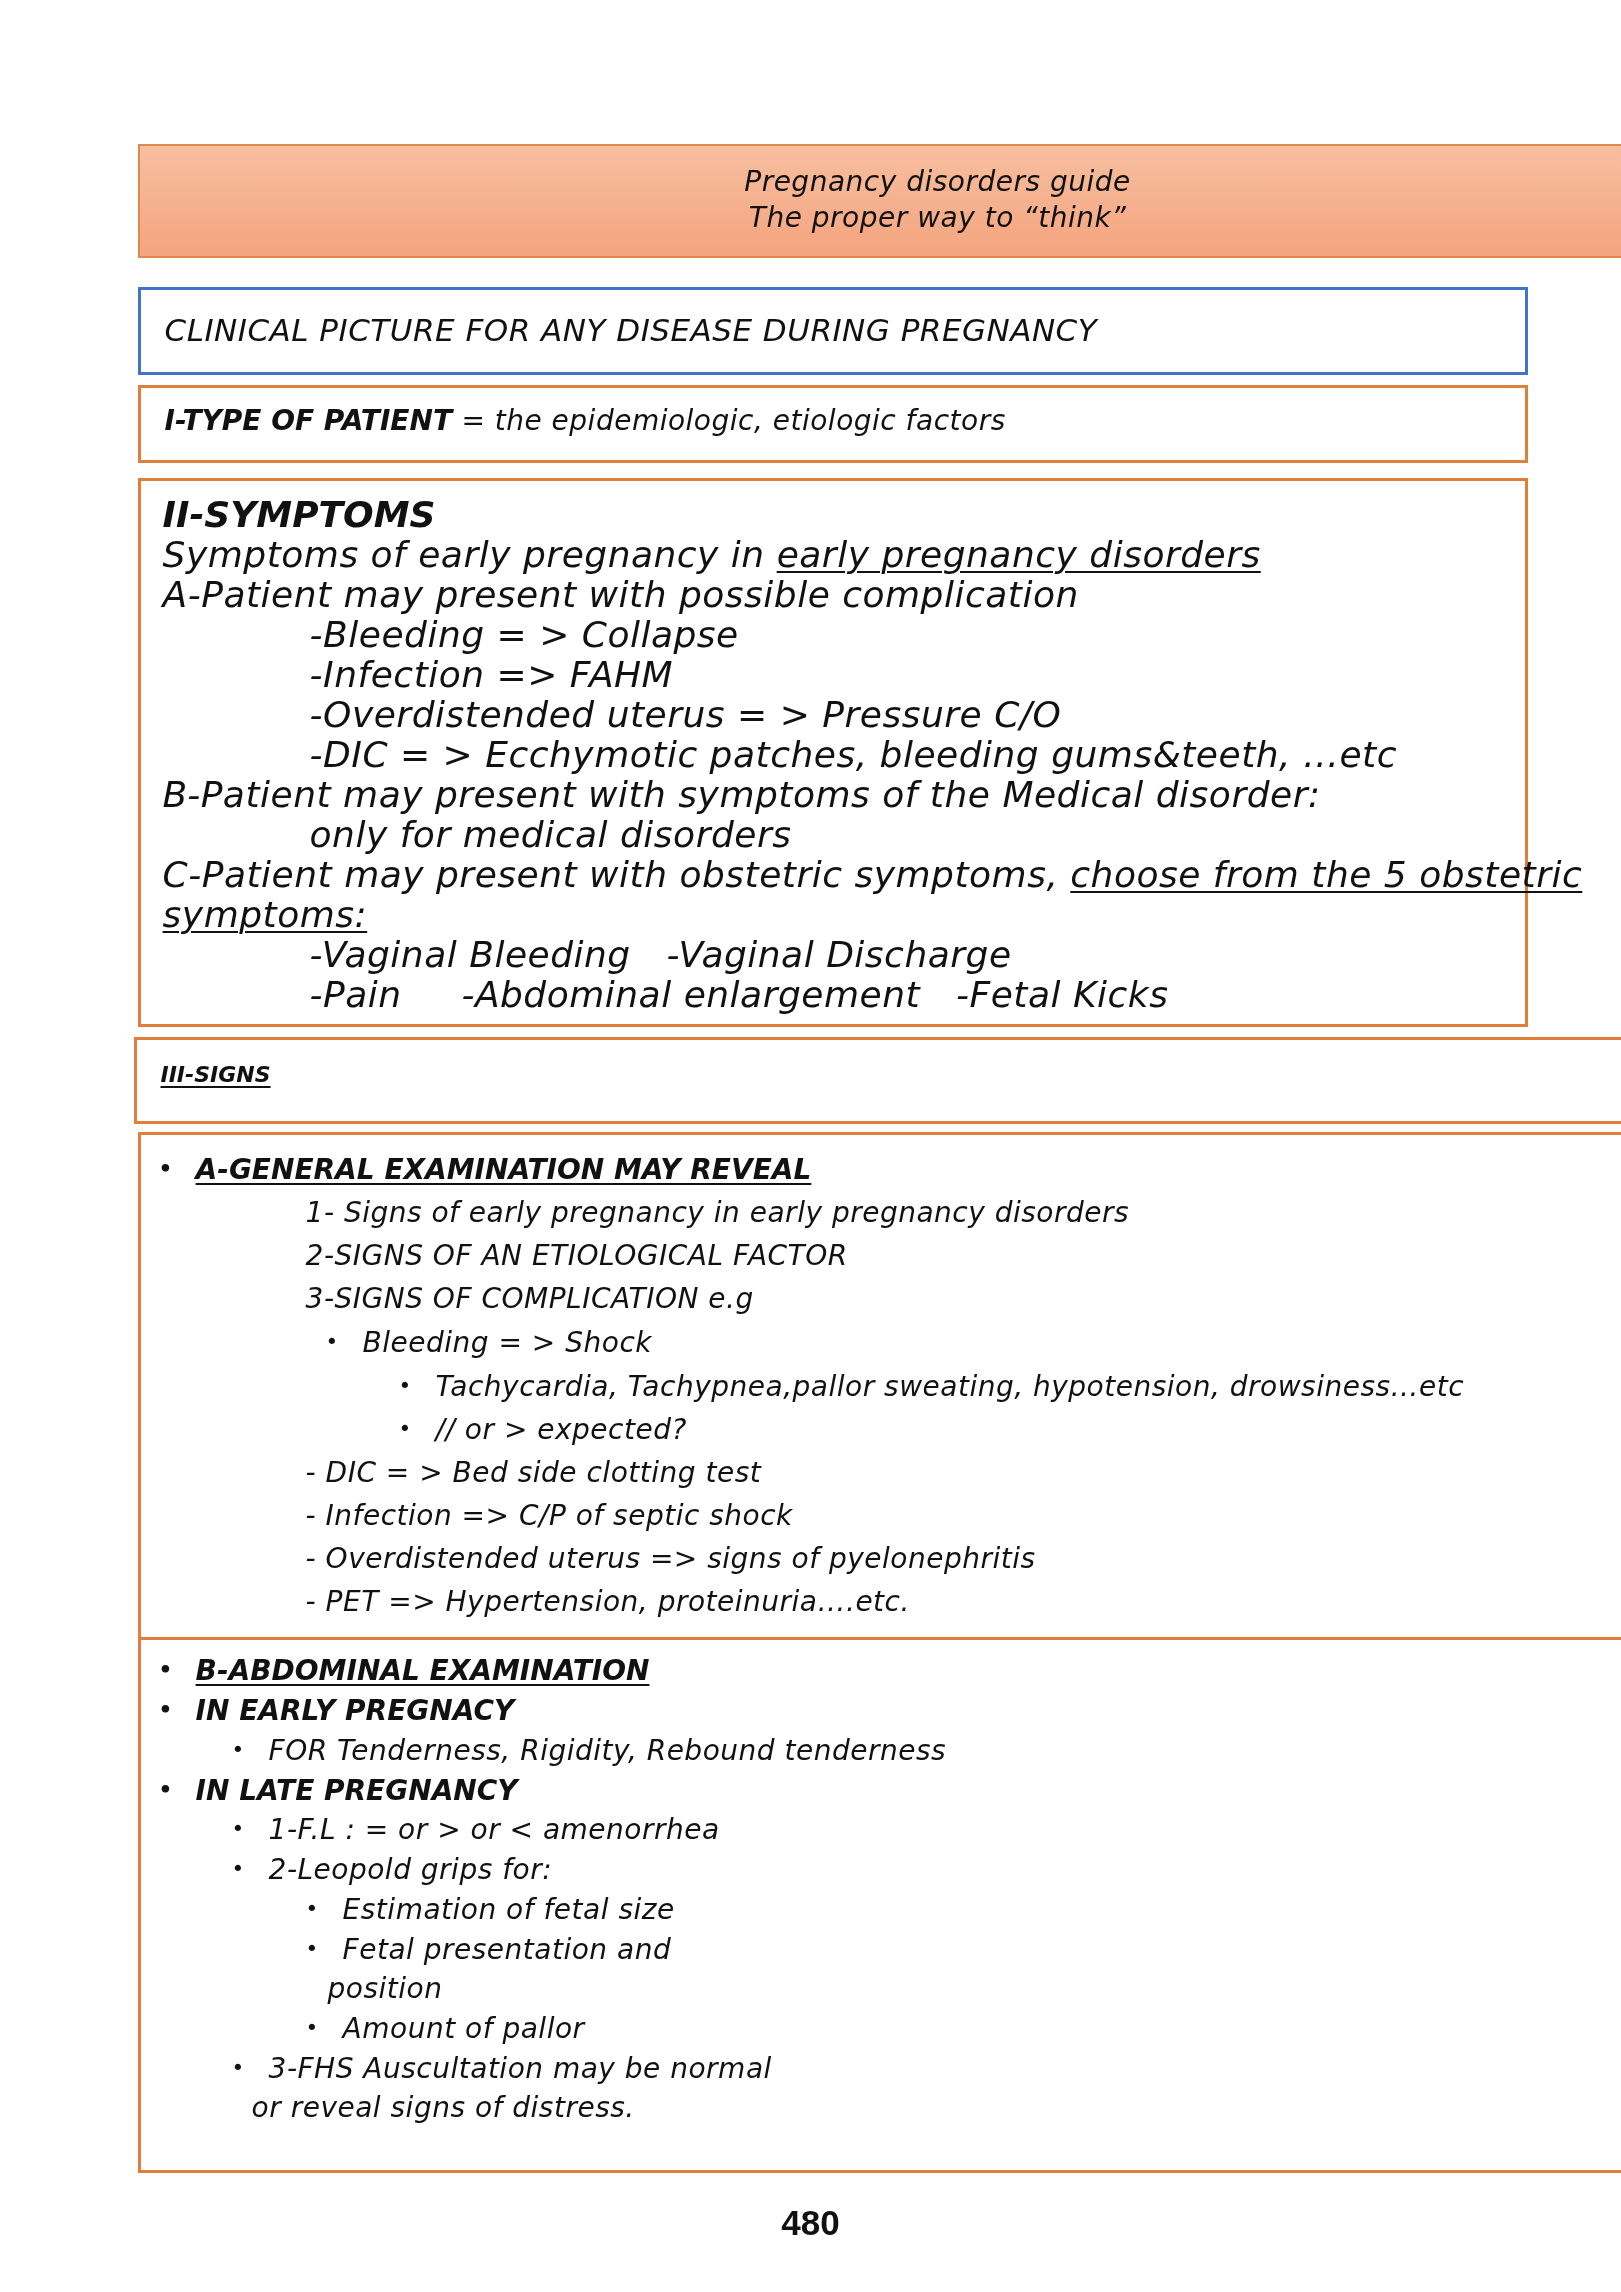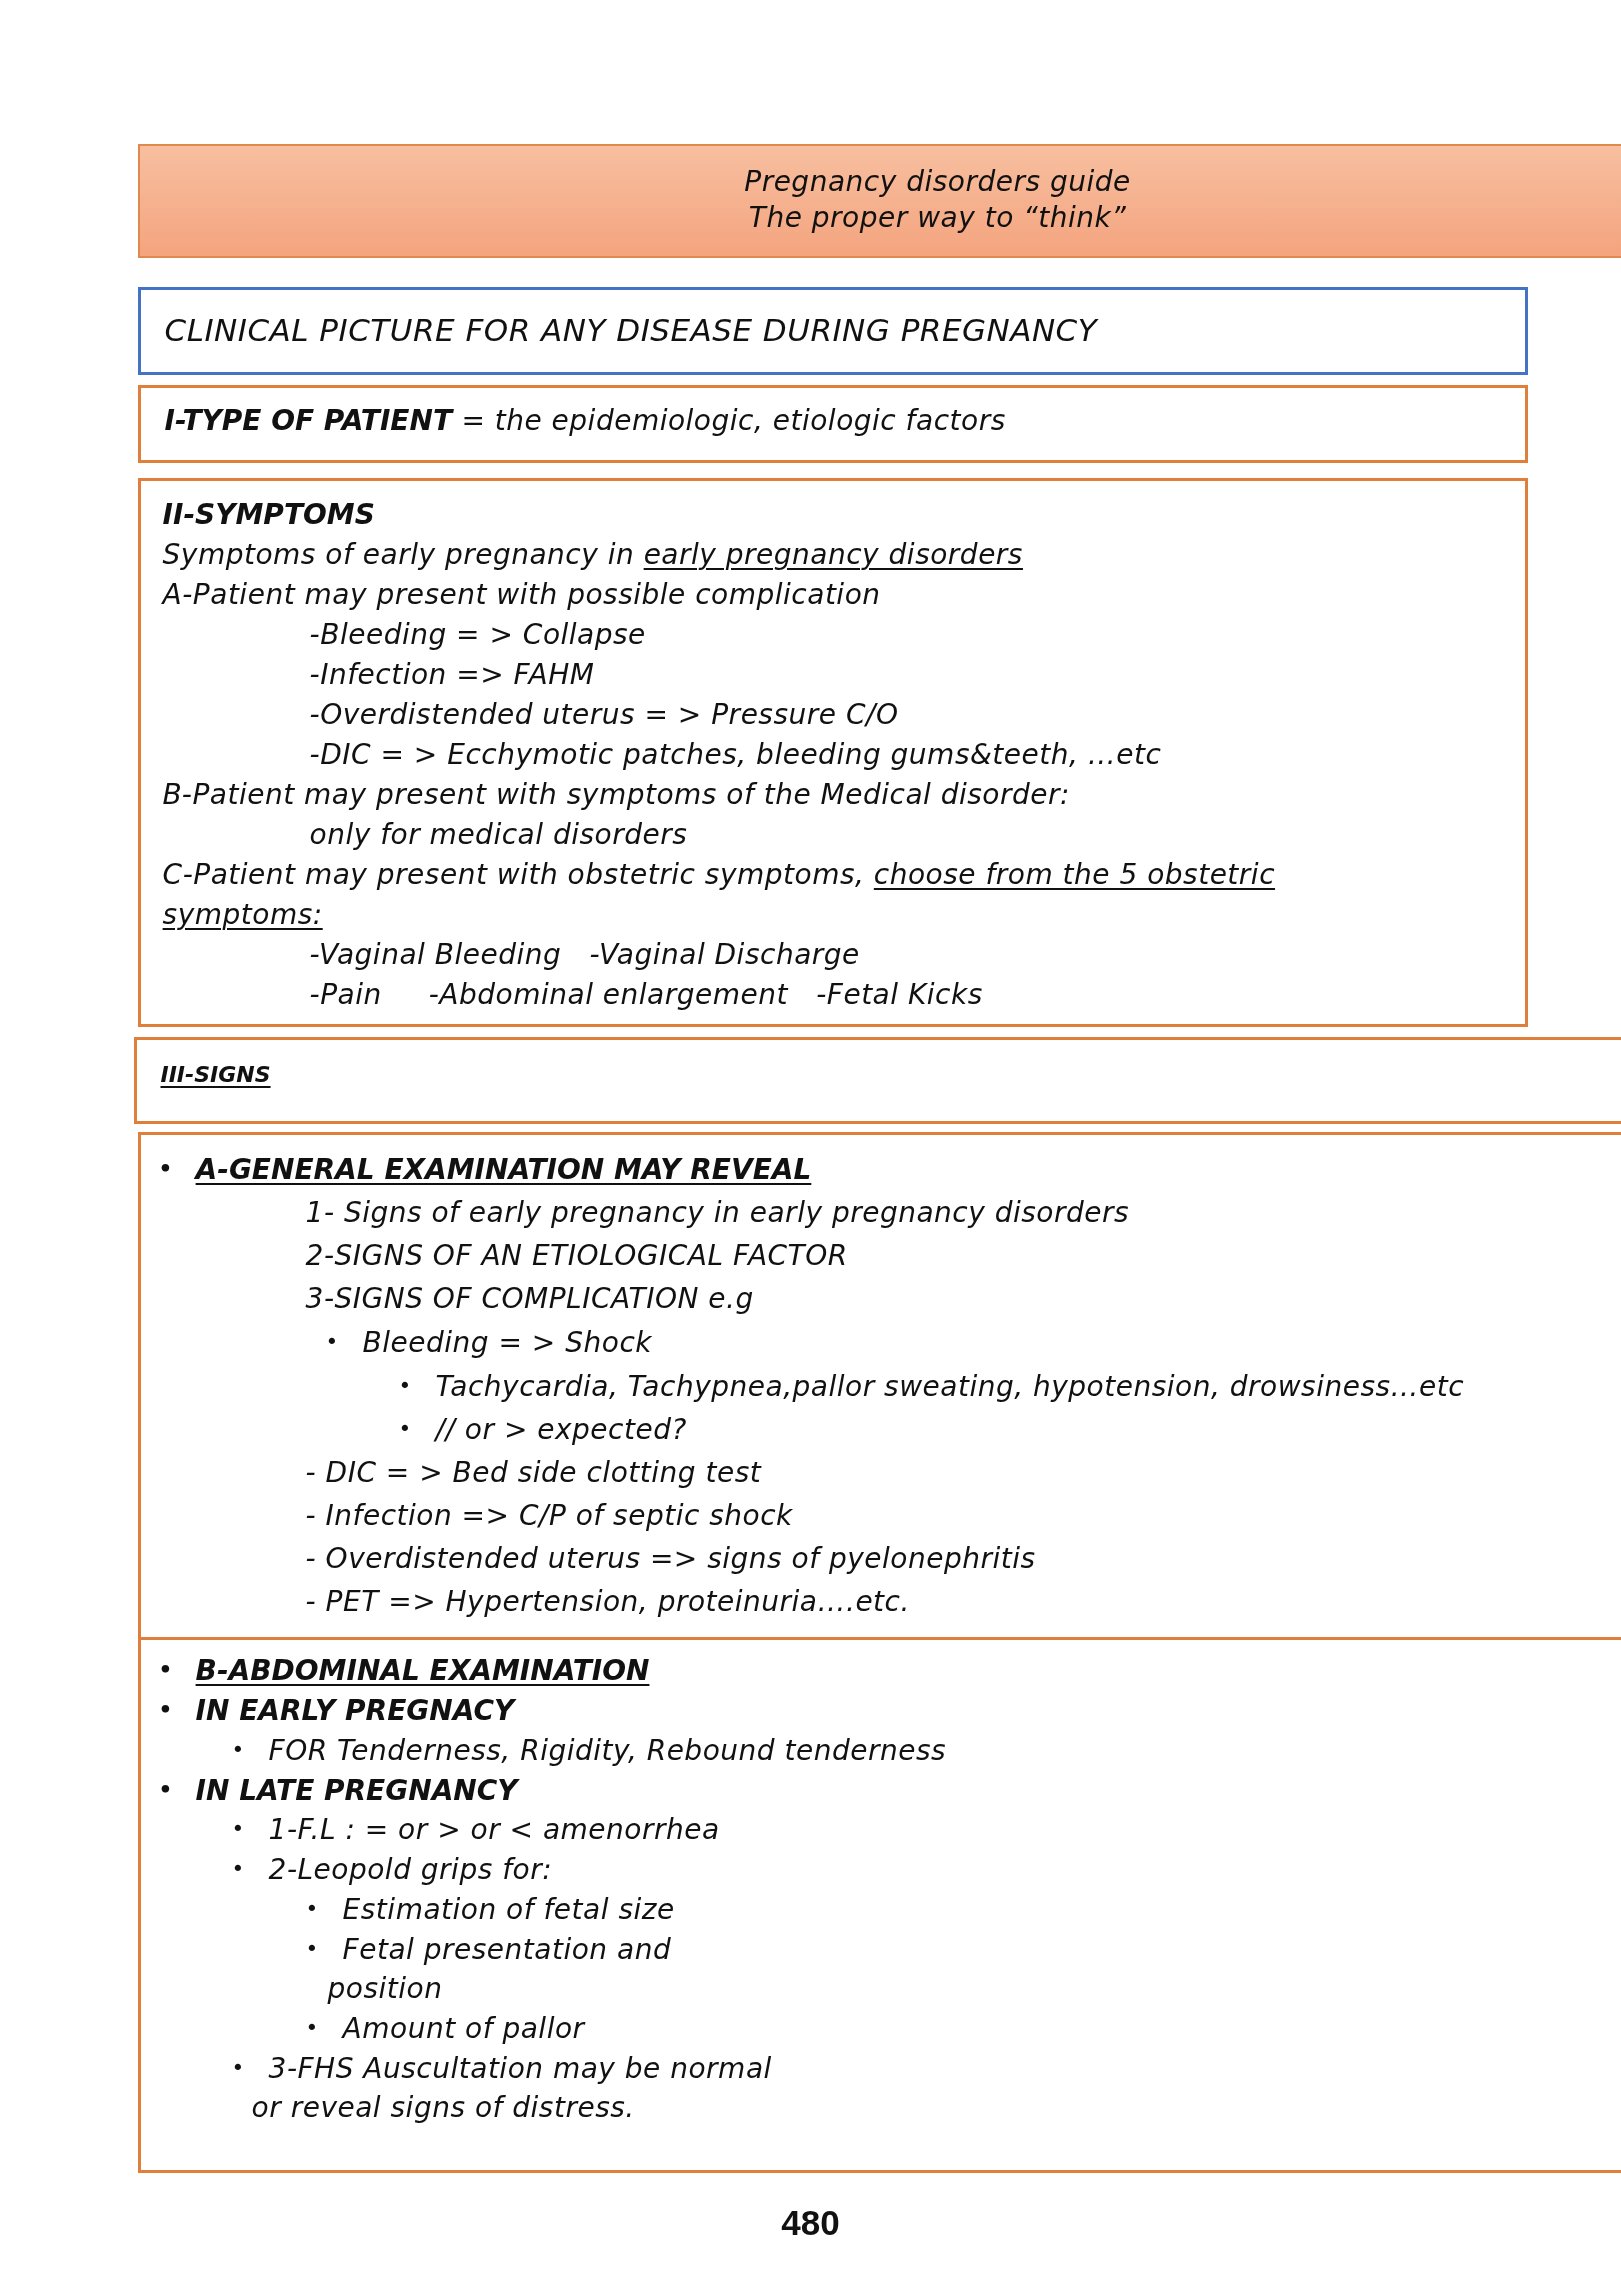--- a/index.html
+++ b/index.html
@@ -19,21 +19,21 @@
     text-align: center; padding-top: 17.6px;
   }
   #header .line { font-size: 28px; line-height: 36px; display: block; }
 
   #clinical { left: 138px; top: 287px; width: 1390px; height: 88px; padding: 21.6px 0 0 23.5px; }
   #clinical span { font-size: 31px; }
 
   #patient { left: 138px; top: 385px; width: 1390px; height: 78px; padding: 15.7px 0 0 23.5px; font-size: 28px; }
   .caps-bold { font-weight: bold; letter-spacing: 0; }
 
-  #symptoms { left: 138px; top: 478px; width: 1390px; height: 549px; padding: 13.7px 0 0 21.6px; font-size: 28px; }
+  #symptoms { left: 138px; top: 478px; width: 1390px; height: 549px; padding: 13.7px 0 0 21.6px; font-size: 36px; }
   .l { display: block; line-height: 40px; white-space: nowrap; }
   .ind1 { padding-left: 147px; }
   .u { text-decoration: underline; text-decoration-thickness: 2px; text-underline-offset: 3.9px; }
 
   #signs { left: 134px; top: 1037px; width: 1580px; height: 87px; padding: 21.6px 0 0 23.5px; font-size: 22px; }
 
   #exam { left: 138px; top: 1132px; width: 1488px; height: 1041px; padding-left: 41px; }
   #general { position: absolute; left: 0; top: 0; right: 0; height: 505px; border-bottom: 3.9px solid #e07f3c; padding: 11.8px 0 0 17.6px; box-sizing: border-box; font-size: 28px; }
   #general .l { line-height: 43px; }
   #abdominal { position: absolute; left: 0; top: 509px; right: 0; bottom: 0; padding: 5.9px 0 0 17.6px; box-sizing: border-box; font-size: 28px; }

